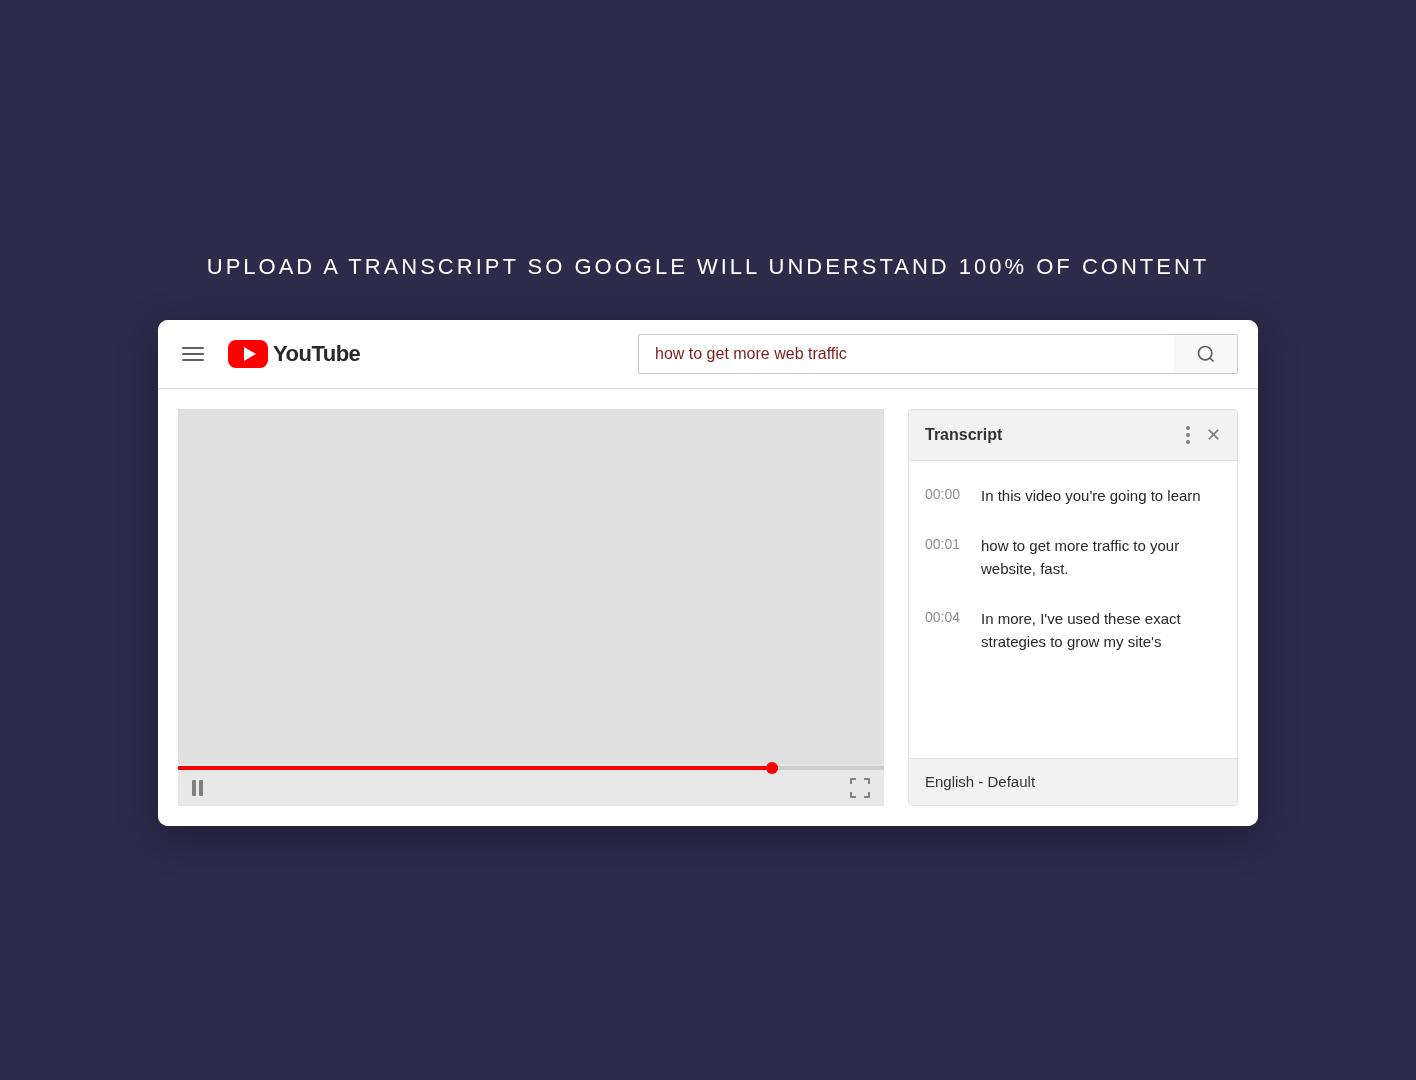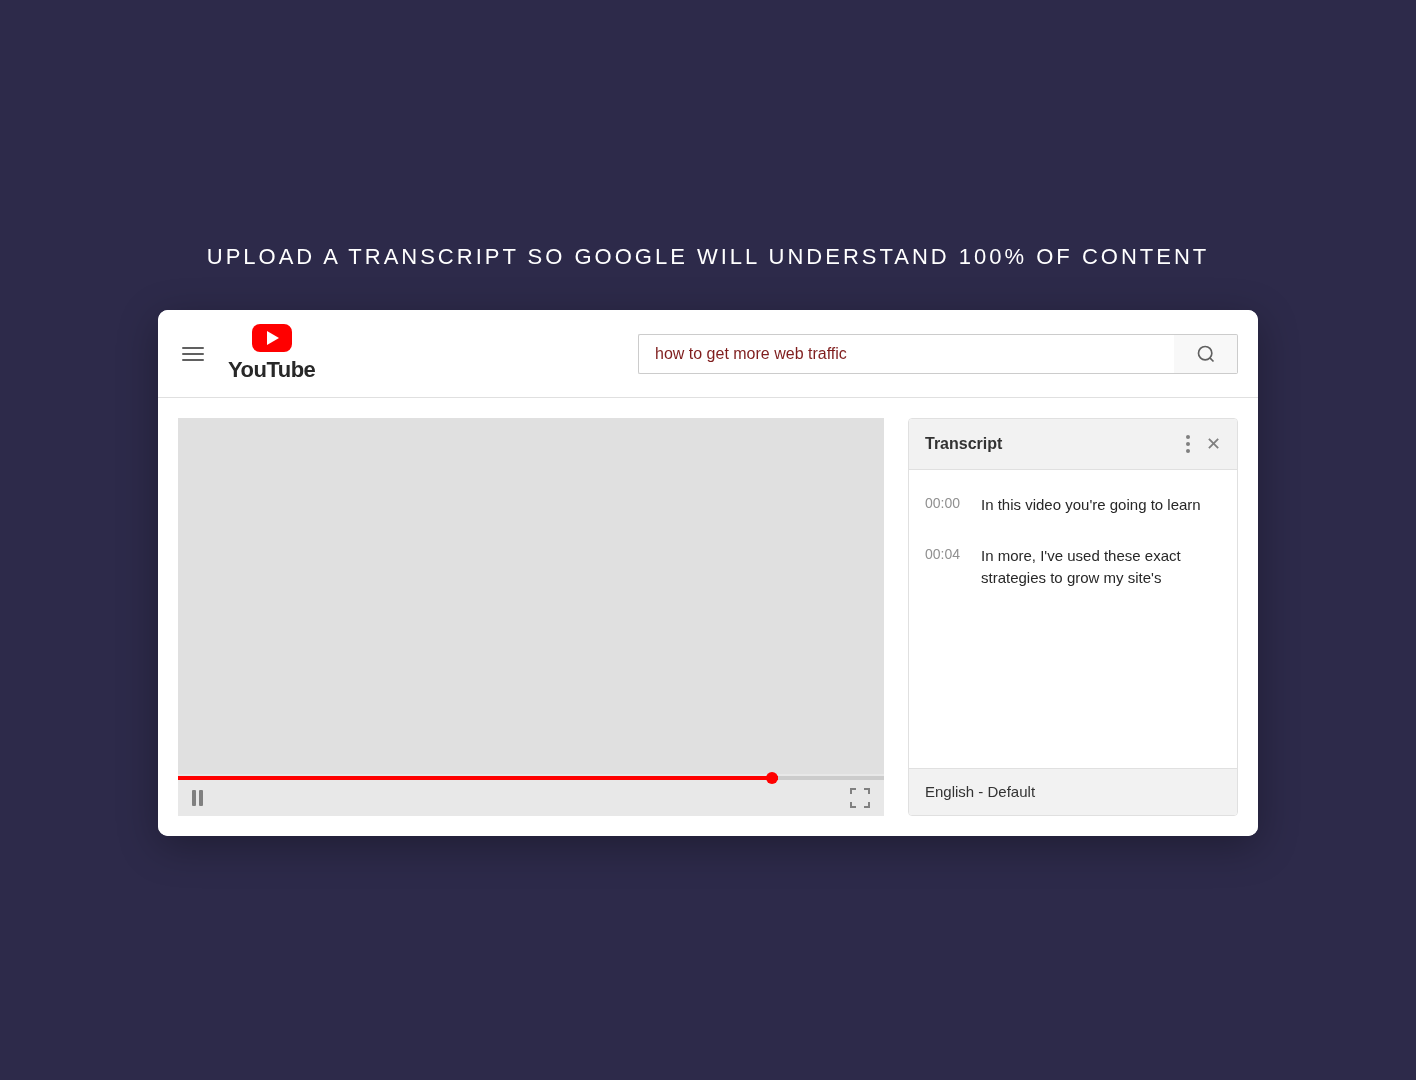--- a/index.html
+++ b/index.html
@@ -68,21 +68,20 @@
       height: 2px;
       background: #606060;
       border-radius: 1px;
     }
 
     .yt-logo {
       display: flex;
       align-items: center;
       gap: 5px;
       text-decoration: none;
-      flex-direction: column;
     }
 
     .yt-logo-icon {
       width: 40px;
       height: 28px;
       background: #FF0000;
       border-radius: 8px;
       display: flex;
       align-items: center;
       justify-content: center;
@@ -399,20 +398,24 @@
             <div class="close-btn">✕</div>
           </div>
         </div>
 
         <div class="transcript-entries">
           <div class="transcript-entry">
             <span class="transcript-time">00:00</span>
             <span class="transcript-text">In this video you're going to learn</span>
           </div>
           <div class="transcript-entry">
+            <span class="transcript-time">00:01</span>
+            <span class="transcript-text">how to get more traffic to your website, fast.</span>
+          </div>
+          <div class="transcript-entry">
             <span class="transcript-time">00:04</span>
             <span class="transcript-text">In more, I've used these exact strategies to grow my site's</span>
           </div>
         </div>
 
         <div class="transcript-language">
           <span class="transcript-language-text">English - Default</span>
         </div>
       </div>
 

